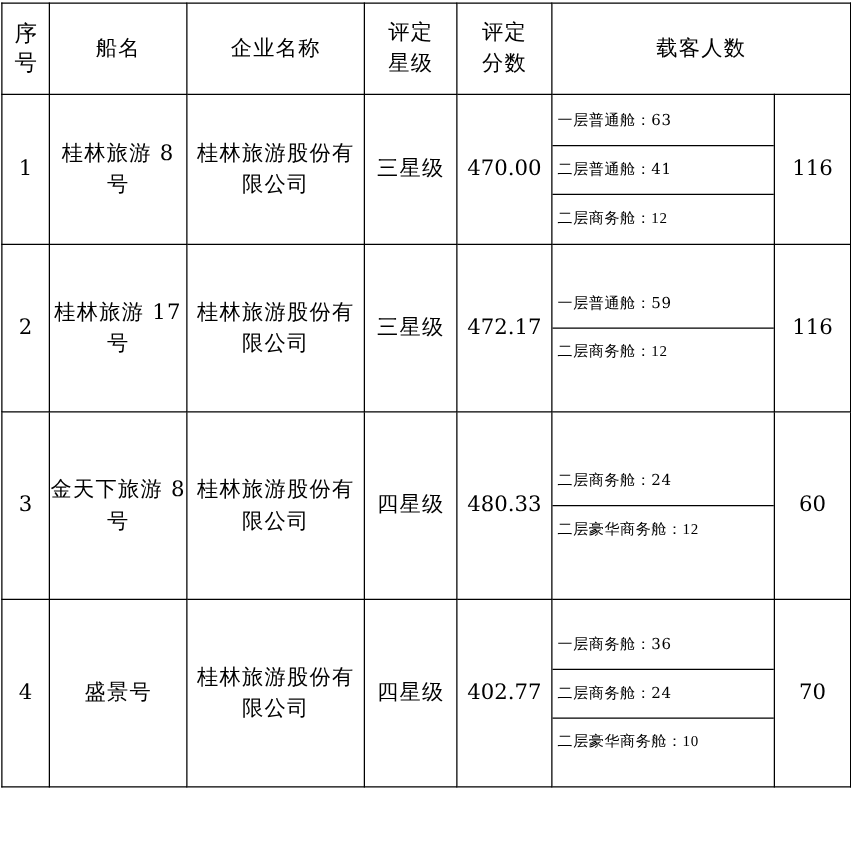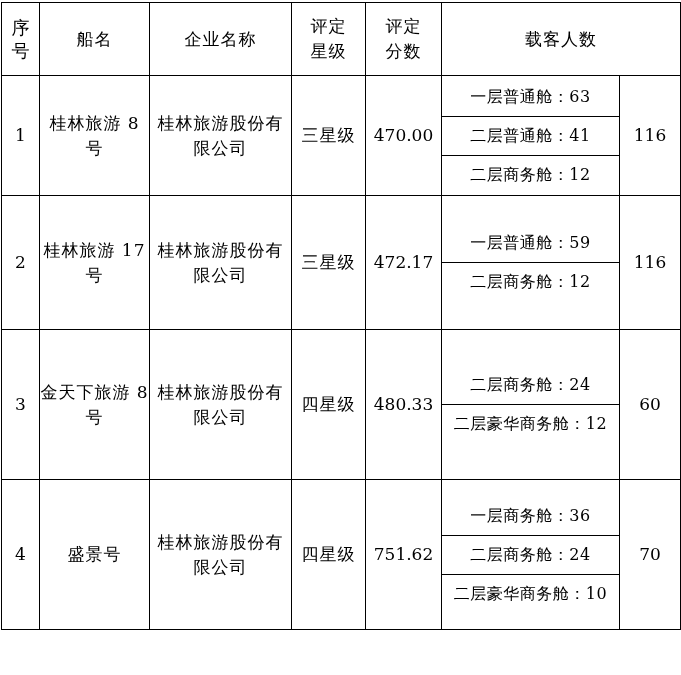--- a/index.html
+++ b/index.html
@@ -80,27 +80,28 @@
   
   table.cabins {
     border-collapse: collapse;
     table-layout: fixed;
     width: 100%;
   }
   table.cabins td {
     border: 0;
     border-bottom: 1px solid #000000;
     height: 38px;
-    font-size: 16px;
-    text-align: center;
+    font-size: 12px;
+    text-align: left;
     letter-spacing: 0.5px;
     padding: 0 4px;
   }
   table.cabins tr:last-child td {
     border-bottom: 0;
+    font-family: Liberation Serif, serif;
   }
   td.cabin-wrap {
     padding: 0;
     vertical-align: middle;
   }
   .r1 td.ship, .r1 td.comp { }
 </style>
 </head>
 <body>
 
@@ -196,21 +197,21 @@
           </tbody>
             </table>
         </td>
         <td class="total">60</td>
       </tr>
       <tr style="height:150px;">
         <td class="seq">4</td>
         <td class="ship">盛景号</td>
         <td class="comp">桂林旅游股份有限公司</td>
         <td class="star">四星级</td>
-        <td class="score">751.62</td>
+        <td class="score">402.77</td>
         <td class="cabin-wrap">
           <table class="cabins">
             <tbody>
                 <tr>
                   <td>一层商务舱：36</td>
                 </tr>
             <tr>
                   <td>二层商务舱：24</td>
                 </tr>
             <tr>

